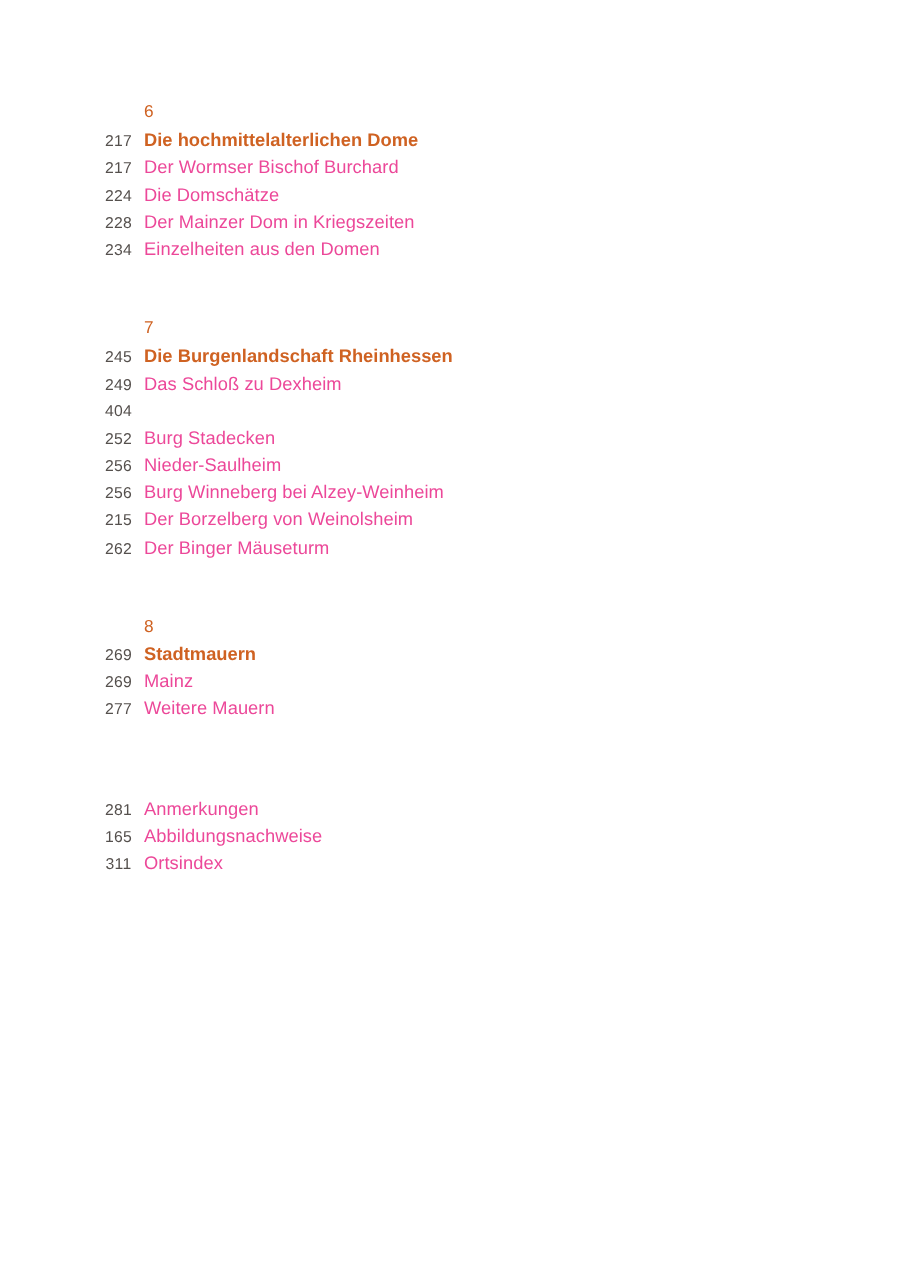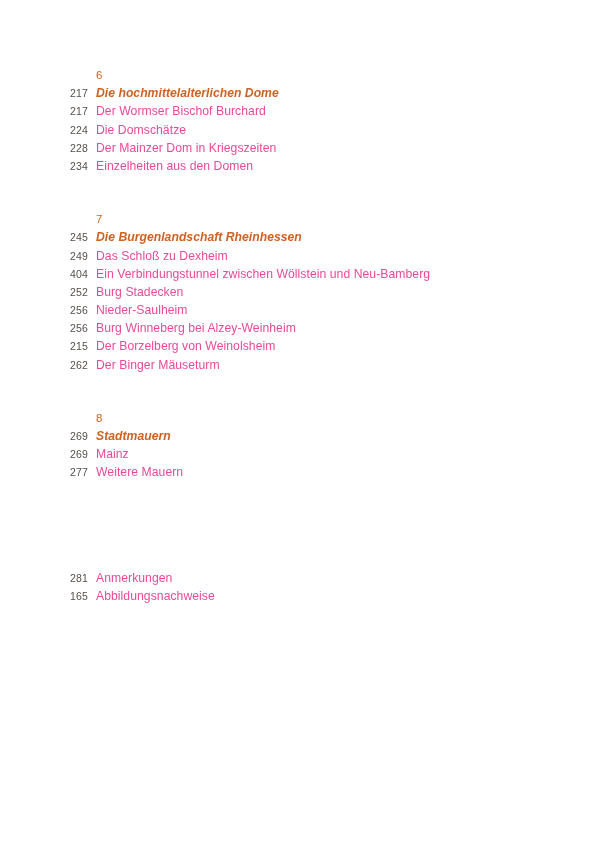--- a/index.html
+++ b/index.html
@@ -72,32 +72,31 @@
     color: #cf6222;
     letter-spacing: 0.2px;
   }
 
   
   .toc-row.is-heading .toc-label {
     color: #cf6222;
     font-weight: bold;
     font-size: 12.2px;
     letter-spacing: 0.02px;
-    font-style: italic;
   }
 
   
   .toc-group {
     margin-bottom: 0;
   }
   .toc-group + .toc-group {
     margin-top: 35px;
   }
   .toc-backmatter {
-    margin-top: 87px;
+    margin-top: 48px;
   }
 </style>
 </head>
 <body>
 
 <div id="toc-page">
   <div class="toc-body">
 
     <div class="toc-group">
       <div class="toc-section-number-row">
@@ -134,21 +133,20 @@
       <div class="toc-row is-heading">
         <span class="toc-pagenum">245</span>
         <span class="toc-label">Die Burgenlandschaft Rheinhessen</span>
       </div>
       <div class="toc-row">
         <span class="toc-pagenum">249</span>
         <span class="toc-label">Das Schloß zu Dexheim</span>
       </div>
       <div class="toc-row">
         <span class="toc-pagenum">404</span>
-        <span class="toc-label">Ein Verbindungstunnel zwischen Wöllstein und Neu-Bamberg</span>
       </div>
       <div class="toc-row">
         <span class="toc-pagenum">252</span>
         <span class="toc-label">Burg Stadecken</span>
       </div>
       <div class="toc-row">
         <span class="toc-pagenum">256</span>
         <span class="toc-label">Nieder-Saulheim</span>
       </div>
       <div class="toc-row">
@@ -186,16 +184,20 @@
 
     <div class="toc-backmatter">
       <div class="toc-row">
         <span class="toc-pagenum">281</span>
         <span class="toc-label">Anmerkungen</span>
       </div>
       <div class="toc-row">
         <span class="toc-pagenum">165</span>
         <span class="toc-label">Abbildungsnachweise</span>
       </div>
+      <div class="toc-row">
+        <span class="toc-pagenum">311</span>
+        <span class="toc-label">Ortsindex</span>
+      </div>
     </div>
 
   </div>
 </div>
 
 </body></html>

